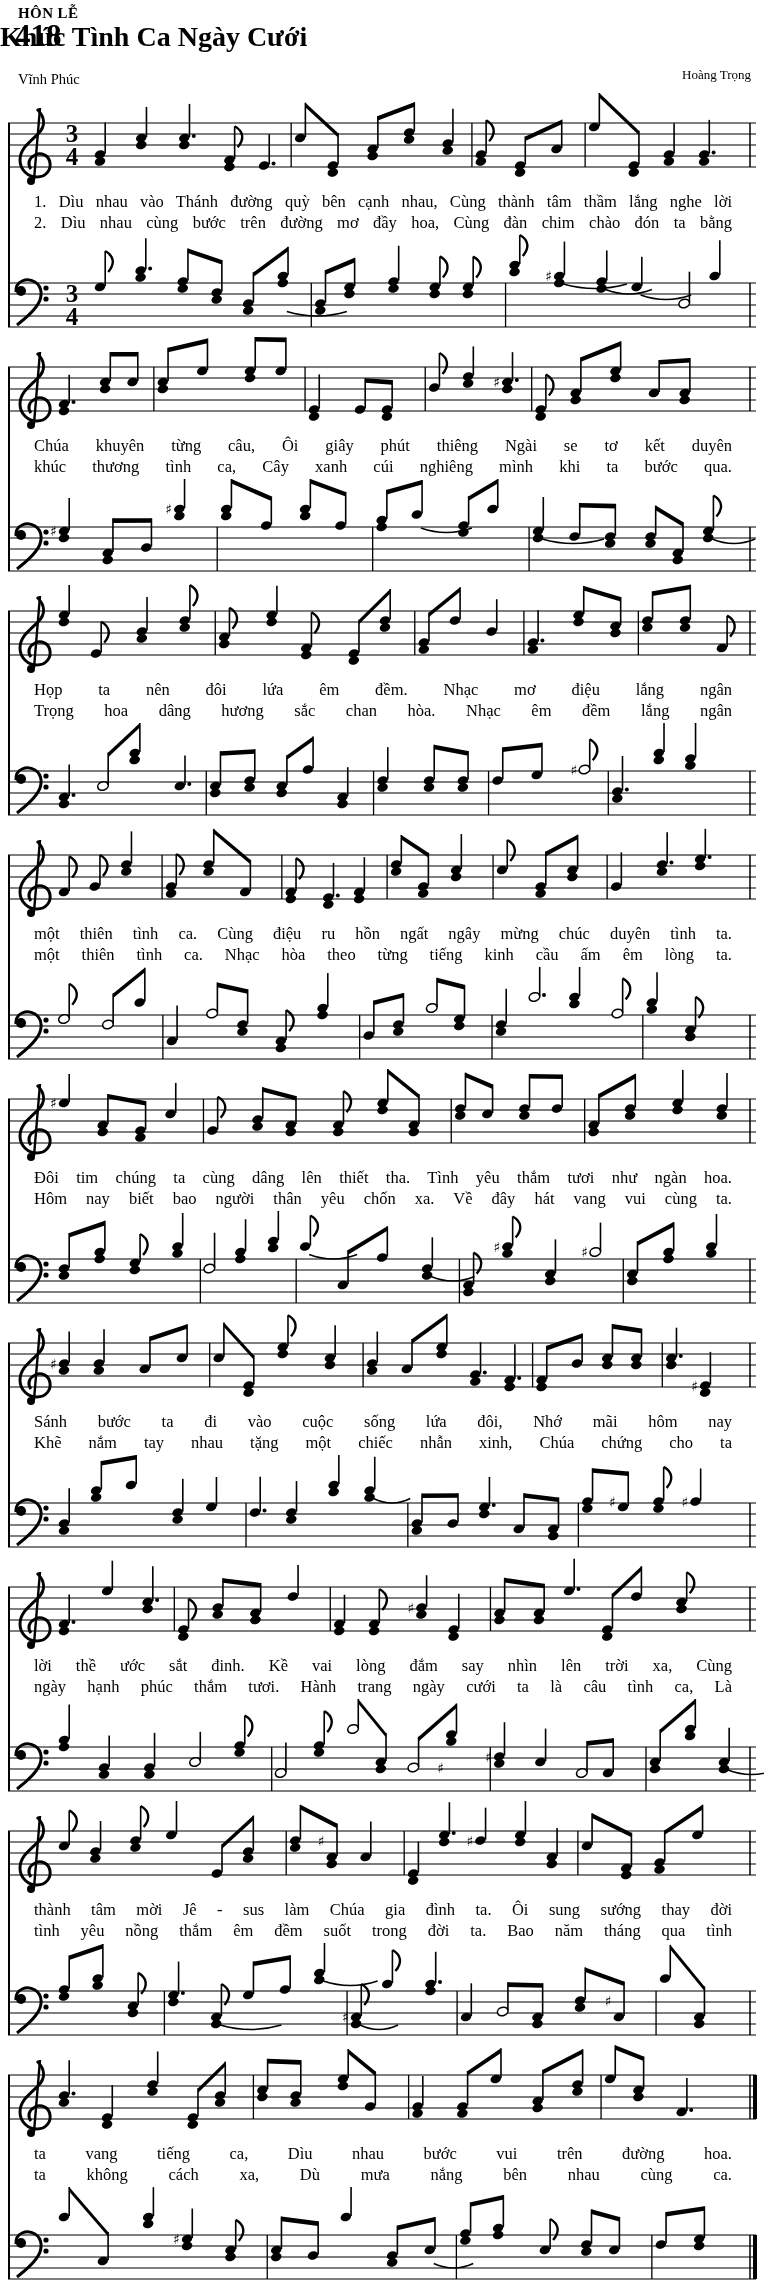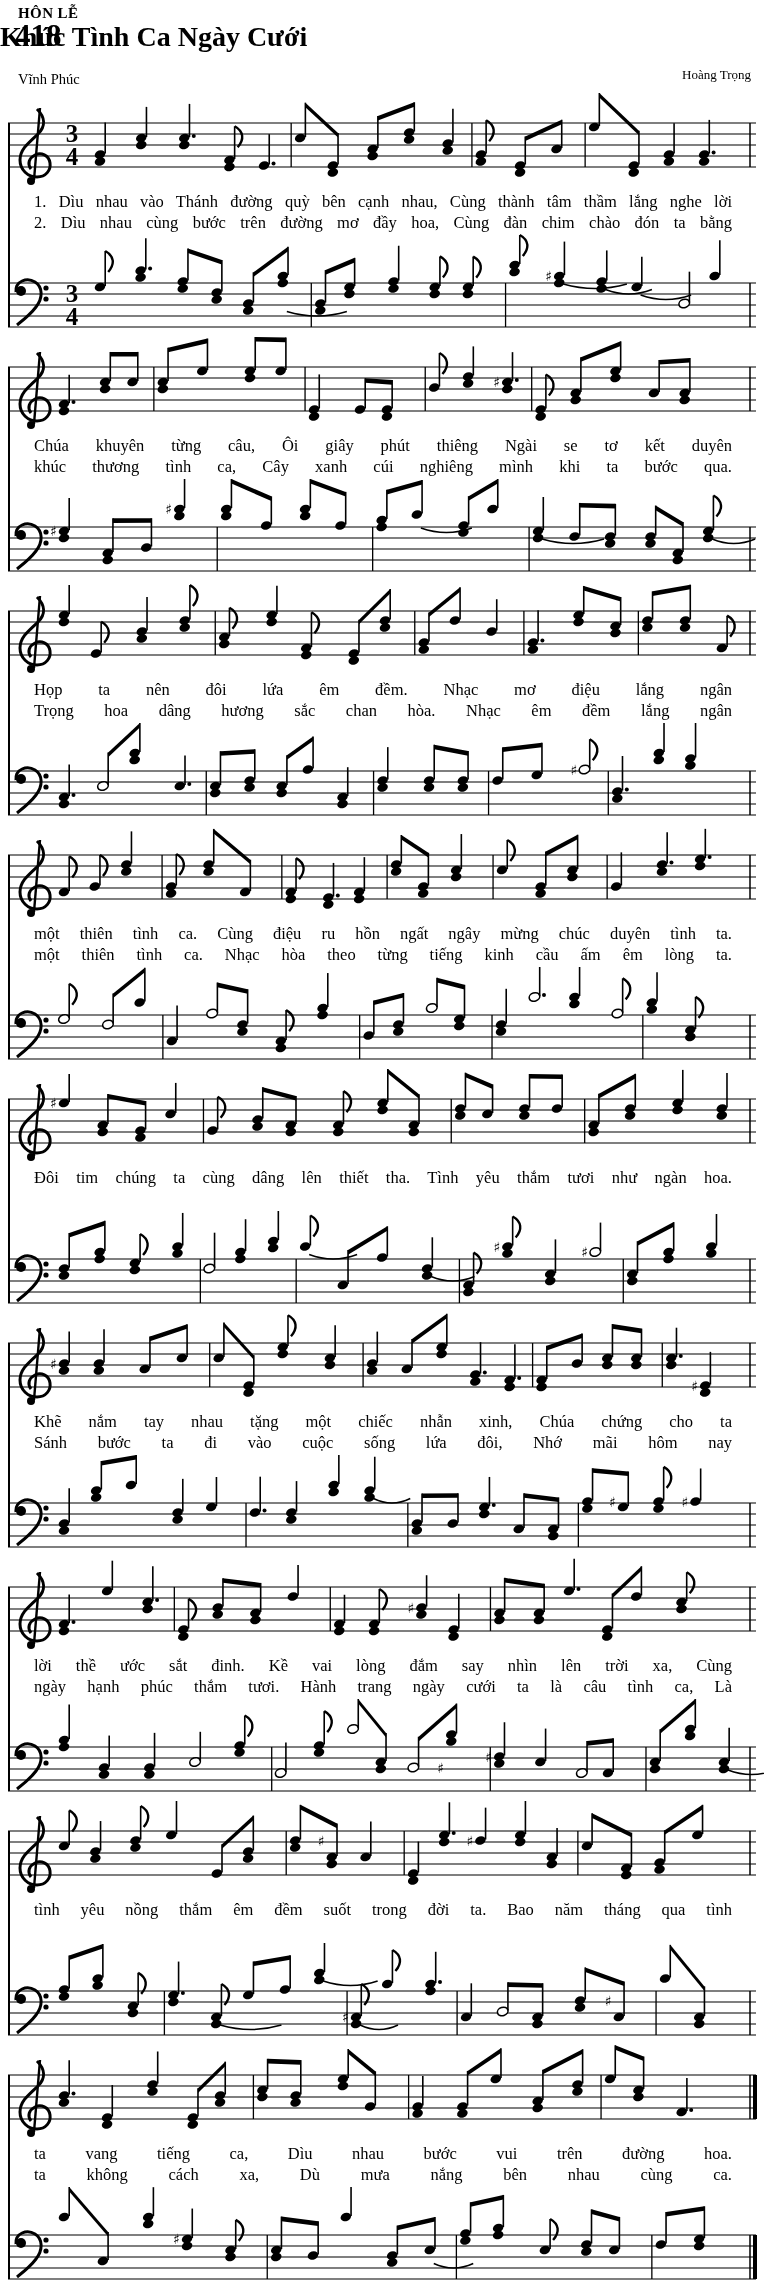--- a/index.html
+++ b/index.html
@@ -750,20 +750,21 @@
         <ellipse cx="677.5763873788528" cy="36" rx="5.4" ry="4.1" transform="rotate(-18 677.5763873788528 36)" fill="#000" stroke="#000" stroke-width="0"></ellipse>
         <ellipse cx="677.5763873788528" cy="43" rx="5.4" ry="4.1" transform="rotate(-18 677.5763873788528 43)" fill="#000" stroke="#000" stroke-width="0"></ellipse>
         <line x1="682.7763873788529" y1="35" x2="682.7763873788529" y2="2.8785192370414734" stroke="#000" stroke-width="1.6"></line>
         <ellipse cx="721.7850285344757" cy="41.5" rx="5.4" ry="4.1" transform="rotate(-18 721.7850285344757 41.5)" fill="#000" stroke="#000" stroke-width="0"></ellipse>
         <ellipse cx="721.7850285344757" cy="48.5" rx="5.4" ry="4.1" transform="rotate(-18 721.7850285344757 48.5)" fill="#000" stroke="#000" stroke-width="0"></ellipse>
         <line x1="726.9850285344758" y1="40.5" x2="726.9850285344758" y2="6.029368204064667" stroke="#000" stroke-width="1.6"></line>
         <line x1="750" y1="32" x2="750" y2="76" stroke="#000" stroke-width="1.5"></line>
       </svg>
     <div class="lyrics">
       <div class="lyric">Đôi tim chúng ta cùng dâng lên thiết tha. Tình yêu thắm tươi như ngàn hoa.</div>
+      <div class="lyric">Hôm nay biết bao người thân yêu chốn xa. Về đây hát vang vui cùng ta.</div>
     </div>
     <svg class="staff" width="764" height="102" viewBox="0 0 764 102">
         <line x1="8" y1="50" x2="756" y2="50" stroke="#000" stroke-width="1.2"></line>
         <line x1="8" y1="61" x2="756" y2="61" stroke="#000" stroke-width="1.2"></line>
         <line x1="8" y1="72" x2="756" y2="72" stroke="#000" stroke-width="1.2"></line>
         <line x1="8" y1="83" x2="756" y2="83" stroke="#000" stroke-width="1.2"></line>
         <line x1="8" y1="94" x2="756" y2="94" stroke="#000" stroke-width="1.2"></line>
         <line x1="9" y1="50" x2="9" y2="94" stroke="#000" stroke-width="2"></line>
         <g transform="translate(14 50)">
           <circle cx="7" cy="8" r="5" fill="#000"></circle>
@@ -916,22 +917,22 @@
         <ellipse cx="671.2723513711244" cy="54" rx="5.4" ry="4.1" transform="rotate(-18 671.2723513711244 54)" fill="#000" stroke="#000" stroke-width="0"></ellipse>
         <line x1="676.4723513711244" y1="46" x2="676.4723513711244" y2="16.70209570438601" stroke="#000" stroke-width="1.6"></line>
         <circle cx="680.7723513711244" cy="45" r="2" fill="#000"></circle>
         <ellipse cx="705.1855002953671" cy="74.5" rx="5.4" ry="4.1" transform="rotate(-18 705.1855002953671 74.5)" fill="#000" stroke="#000" stroke-width="0"></ellipse>
         <ellipse cx="705.1855002953671" cy="81.5" rx="5.4" ry="4.1" transform="rotate(-18 705.1855002953671 81.5)" fill="#000" stroke="#000" stroke-width="0"></ellipse>
         <line x1="710.3855002953671" y1="73.5" x2="710.3855002953671" y2="40.86912072636187" stroke="#000" stroke-width="1.6"></line>
         <text x="691.1855002953671" y="79.5" font-size="14px" font-family="&quot;DejaVu Sans&quot;, sans-serif" fill="#000">♯</text>
         <line x1="750" y1="32" x2="750" y2="76" stroke="#000" stroke-width="1.5"></line>
       </svg>
     <div class="lyrics">
+      <div class="lyric">Sánh bước ta đi vào cuộc sống lứa đôi, Nhớ mãi hôm nay</div>
       <div class="lyric">Khẽ nắm tay nhau tặng một chiếc nhẫn xinh, Chúa chứng cho ta</div>
-      <div class="lyric">Sánh bước ta đi vào cuộc sống lứa đôi, Nhớ mãi hôm nay</div>
     </div>
     <svg class="staff" width="764" height="102" viewBox="0 0 764 102">
         <line x1="8" y1="50" x2="756" y2="50" stroke="#000" stroke-width="1.2"></line>
         <line x1="8" y1="61" x2="756" y2="61" stroke="#000" stroke-width="1.2"></line>
         <line x1="8" y1="72" x2="756" y2="72" stroke="#000" stroke-width="1.2"></line>
         <line x1="8" y1="83" x2="756" y2="83" stroke="#000" stroke-width="1.2"></line>
         <line x1="8" y1="94" x2="756" y2="94" stroke="#000" stroke-width="1.2"></line>
         <line x1="9" y1="50" x2="9" y2="94" stroke="#000" stroke-width="2"></line>
         <g transform="translate(14 50)">
           <circle cx="7" cy="8" r="5" fill="#000"></circle>
@@ -1228,20 +1229,21 @@
         <polygon points="592.0751590354369,14.306767215253785 631.4307984475047,33.72512183757499 631.4307984475047,38.32512183757499 592.0751590354369,18.906767215253787" fill="#000"></polygon>
         <ellipse cx="659.5216717286967" cy="63.5" rx="5.4" ry="4.1" transform="rotate(-18 659.5216717286967 63.5)" fill="#000" stroke="#000" stroke-width="0"></ellipse>
         <ellipse cx="659.5216717286967" cy="70.5" rx="5.4" ry="4.1" transform="rotate(-18 659.5216717286967 70.5)" fill="#000" stroke="#000" stroke-width="0"></ellipse>
         <line x1="664.7216717286967" y1="62.5" x2="664.7216717286967" y2="31.15995600959286" stroke="#000" stroke-width="1.6"></line>
         <ellipse cx="697.3592293052934" cy="36" rx="5.4" ry="4.1" transform="rotate(-18 697.3592293052934 36)" fill="#000" stroke="#000" stroke-width="0"></ellipse>
         <line x1="702.5592293052935" y1="35" x2="702.5592293052935" y2="5.793558656703681" stroke="#000" stroke-width="1.6"></line>
         <polygon points="664.7216717286967,31.15995600959286 702.5592293052935,5.793558656703681 702.5592293052935,10.39355865670368 664.7216717286967,35.75995600959286" fill="#000"></polygon>
         <line x1="750" y1="32" x2="750" y2="76" stroke="#000" stroke-width="1.5"></line>
       </svg>
     <div class="lyrics">
+      <div class="lyric">thành tâm mời Jê - sus làm Chúa gia đình ta. Ôi sung sướng thay đời</div>
       <div class="lyric">tình yêu nồng thắm êm đềm suốt trong đời ta. Bao năm tháng qua tình</div>
     </div>
     <svg class="staff" width="764" height="102" viewBox="0 0 764 102">
         <line x1="8" y1="50" x2="756" y2="50" stroke="#000" stroke-width="1.2"></line>
         <line x1="8" y1="61" x2="756" y2="61" stroke="#000" stroke-width="1.2"></line>
         <line x1="8" y1="72" x2="756" y2="72" stroke="#000" stroke-width="1.2"></line>
         <line x1="8" y1="83" x2="756" y2="83" stroke="#000" stroke-width="1.2"></line>
         <line x1="8" y1="94" x2="756" y2="94" stroke="#000" stroke-width="1.2"></line>
         <line x1="9" y1="50" x2="9" y2="94" stroke="#000" stroke-width="2"></line>
         <g transform="translate(14 50)">

